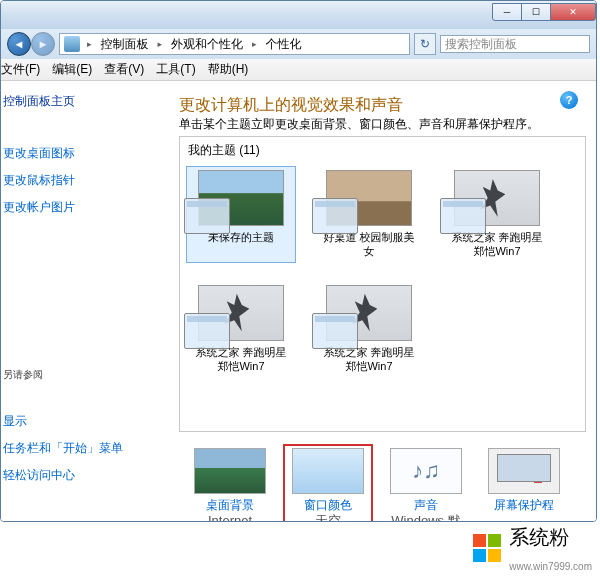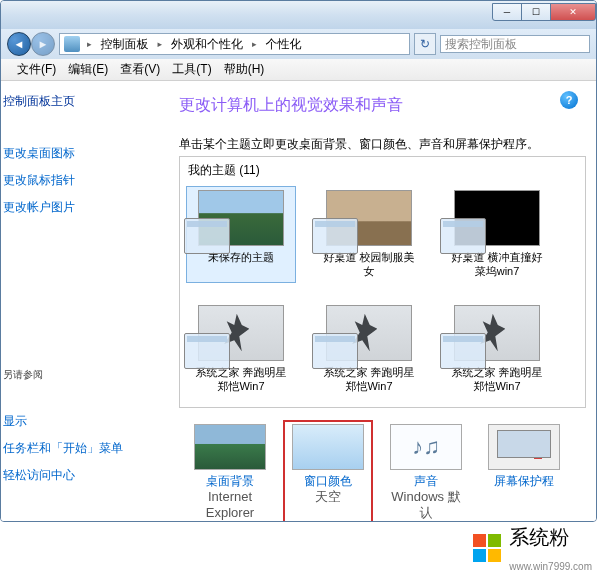--- a/index.html
+++ b/index.html
@@ -12,34 +12,34 @@
 .addrbar{height:30px;background:linear-gradient(to bottom,#e0ecf8,#d0e0f0);display:flex;align-items:center;padding:3px 6px;gap:4px}
 .navbtns{display:flex;gap:0}
 .navbtn{width:24px;height:24px;border-radius:50%;background:radial-gradient(circle at 30% 30%,#5898d8,#2060a0);border:1px solid #204060;display:flex;align-items:center;justify-content:center;color:#fff;font-size:11px}
 .navbtn.fwd{opacity:.5}
 .addrbox{flex:1;height:22px;background:#fff;border:1px solid #8fa8c0;display:flex;align-items:center;padding:0 4px;gap:4px}
 .addr-icon{width:16px;height:16px;background:linear-gradient(to bottom,#a0d0f0,#5090c0);border-radius:2px}
 .crumb{color:#000;padding:1px 2px}
 .crumb-sep{color:#606060;font-size:9px;padding:0 3px}
 .refresh{width:22px;height:22px;border:1px solid #8fa8c0;background:#e8f0f8;display:flex;align-items:center;justify-content:center;color:#3060a0}
 .searchbox{width:150px;height:18px;background:#fff;border:1px solid #8fa8c0;display:flex;align-items:center;padding:0 4px;color:#888}
-.menubar{height:22px;background:linear-gradient(to bottom,#f8f8f8,#ececec);border-bottom:1px solid #d0d0d0;display:flex;align-items:center;padding:0 16px;gap:12px}
+.menubar{height:22px;background:linear-gradient(to bottom,#f8f8f8,#ececec);border-bottom:1px solid #d0d0d0;display:flex;align-items:center;padding:0 0;gap:12px}
 .menuitem{color:#000}
 .content{flex:1;display:flex;overflow:hidden}
 .sidebar{width:160px;background:#fff;padding:12px 2px;display:flex;flex-direction:column}
 .sidebar-section{margin-bottom:20px}
 .sidebar-title{color:#003399;font-size:12px;margin-bottom:10px}
 .sidebar-link{color:#0066cc;font-size:12px;padding:5px 0;display:block}
 .sidebar-spacer{flex:1}
 .seealso-title{color:#444;font-size:10px;margin-bottom:26px}
 .main{flex:1;background:#fff;padding:14px 10px 10px 18px;overflow:hidden;position:relative}
 .help-icon{position:absolute;top:10px;right:18px;width:18px;height:18px;border-radius:50%;background:radial-gradient(circle at 35% 30%,#60c0ff,#0070d0);color:#fff;display:flex;align-items:center;justify-content:center;font-size:11px;font-weight:bold}
-.main h1{color:#8b5cf6;font-size:16px;font-weight:normal;margin-bottom:20px}
+.main h1{color:#a16207;font-size:16px;font-weight:normal;margin-bottom:0}
 .main .subtitle{color:#000;font-size:12px;margin-bottom:3px}
-.themes-box{border:1px solid #c8c8c8;background:#fff;height:252px;overflow:hidden}
+.themes-box{border:1px solid #c8c8c8;background:#fff;height:296px;overflow:hidden}
 .themes-header{padding:5px 8px;font-size:12px;color:#000}
 .themes-grid{display:flex;flex-wrap:wrap;padding:2px 6px;gap:18px}
 .theme{width:110px;display:flex;flex-direction:column;align-items:center;padding:3px;border:1px solid transparent}
 .theme.selected{background:#e0f0ff;border:1px solid #7bb0e0}
 .thumb-wrap{position:relative;width:86px;height:56px;margin-bottom:4px}
 .thumb{width:86px;height:56px;background:#888;border:1px solid #999}
 .thumb.nature{background:linear-gradient(to bottom,#a0c8e8 0%,#a0c8e8 40%,#3a6a3a 42%,#2a5a3a 100%)}
 .thumb.school{background:linear-gradient(to bottom,#c8b090 0%,#c8b090 55%,#887050 57%,#887050 100%)}
 .thumb.dark{background:#000}
 .thumb.runner{background:linear-gradient(to bottom,#e0e4e8 0%,#d0d4d8 100%);position:relative}
@@ -138,27 +138,20 @@
             </div>
             <div class="theme">
               <div class="thumb-wrap">
                 <div class="thumb school"></div>
                 <div class="mini-window"></div>
               </div>
               <div class="theme-label">好桌道 校园制服美女</div>
             </div>
             <div class="theme">
               <div class="thumb-wrap">
-                <div class="thumb dark"></div>
-                <div class="mini-window"></div>
-              </div>
-              <div class="theme-label">好桌道 横冲直撞好菜坞win7</div>
-            </div>
-            <div class="theme">
-              <div class="thumb-wrap">
                 <div class="thumb runner"></div>
                 <div class="mini-window"></div>
               </div>
               <div class="theme-label">系统之家 奔跑明星郑恺Win7</div>
             </div>
             <div class="theme">
               <div class="thumb-wrap">
                 <div class="thumb runner"></div>
                 <div class="mini-window"></div>
               </div>

